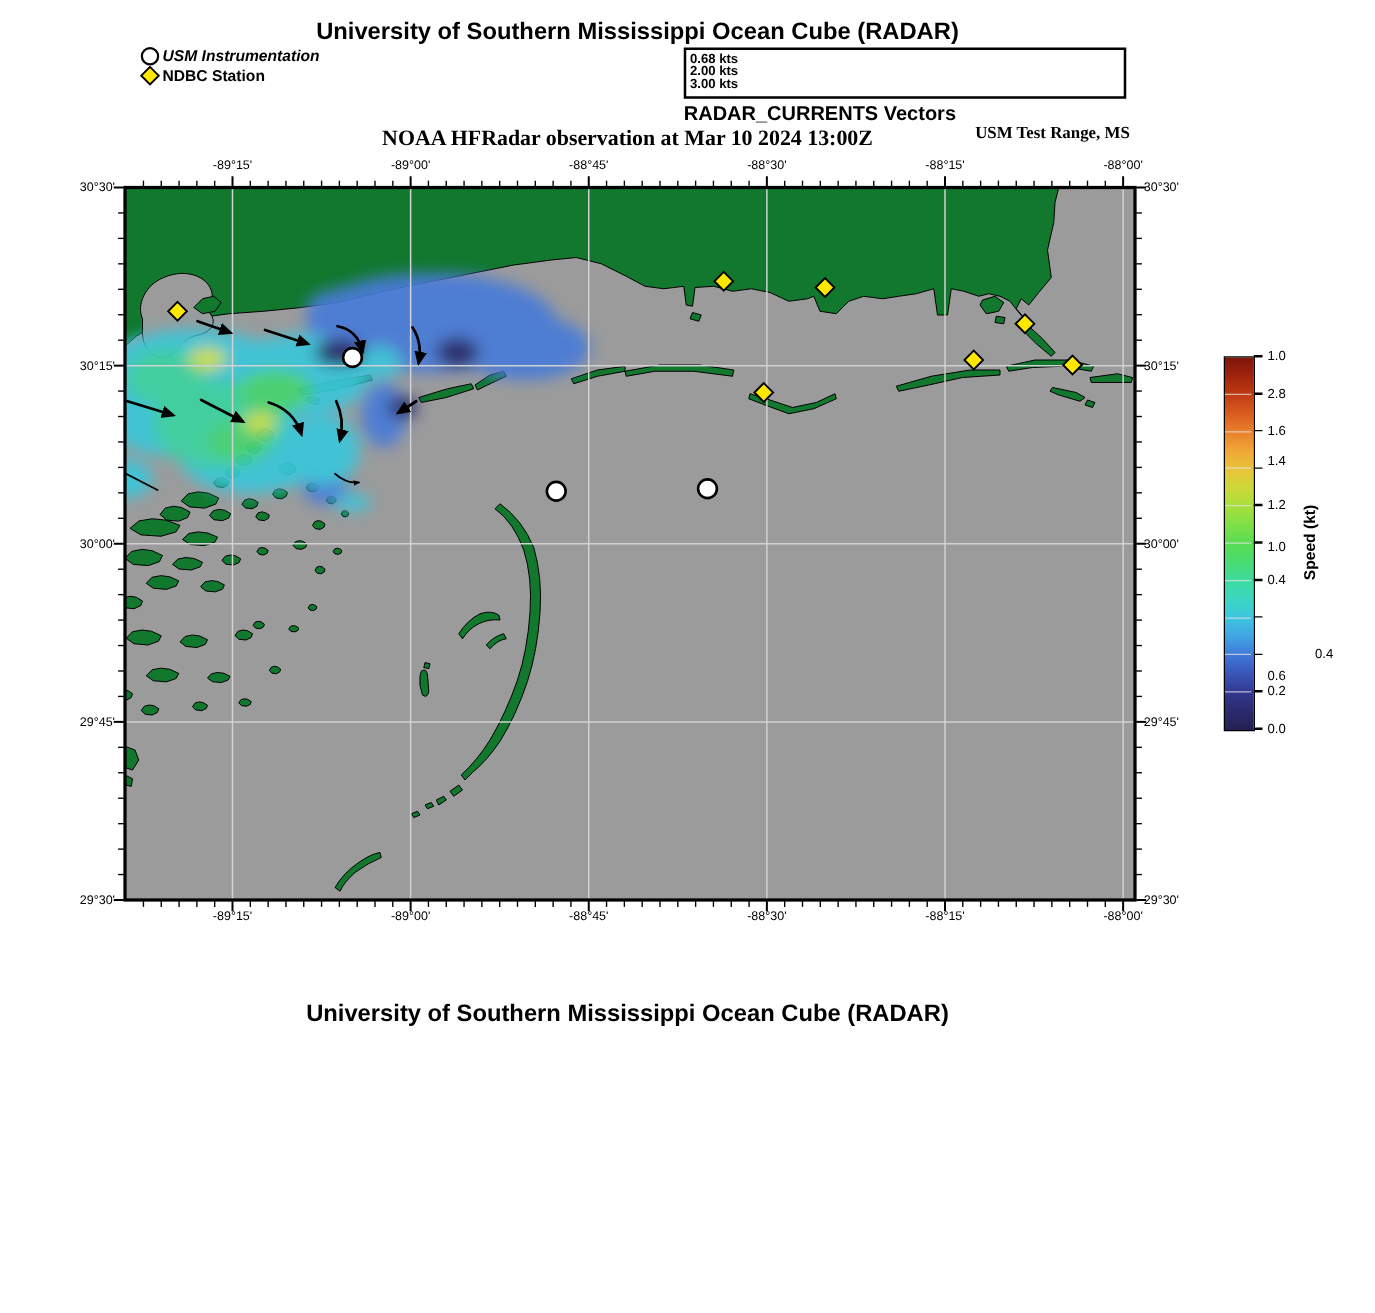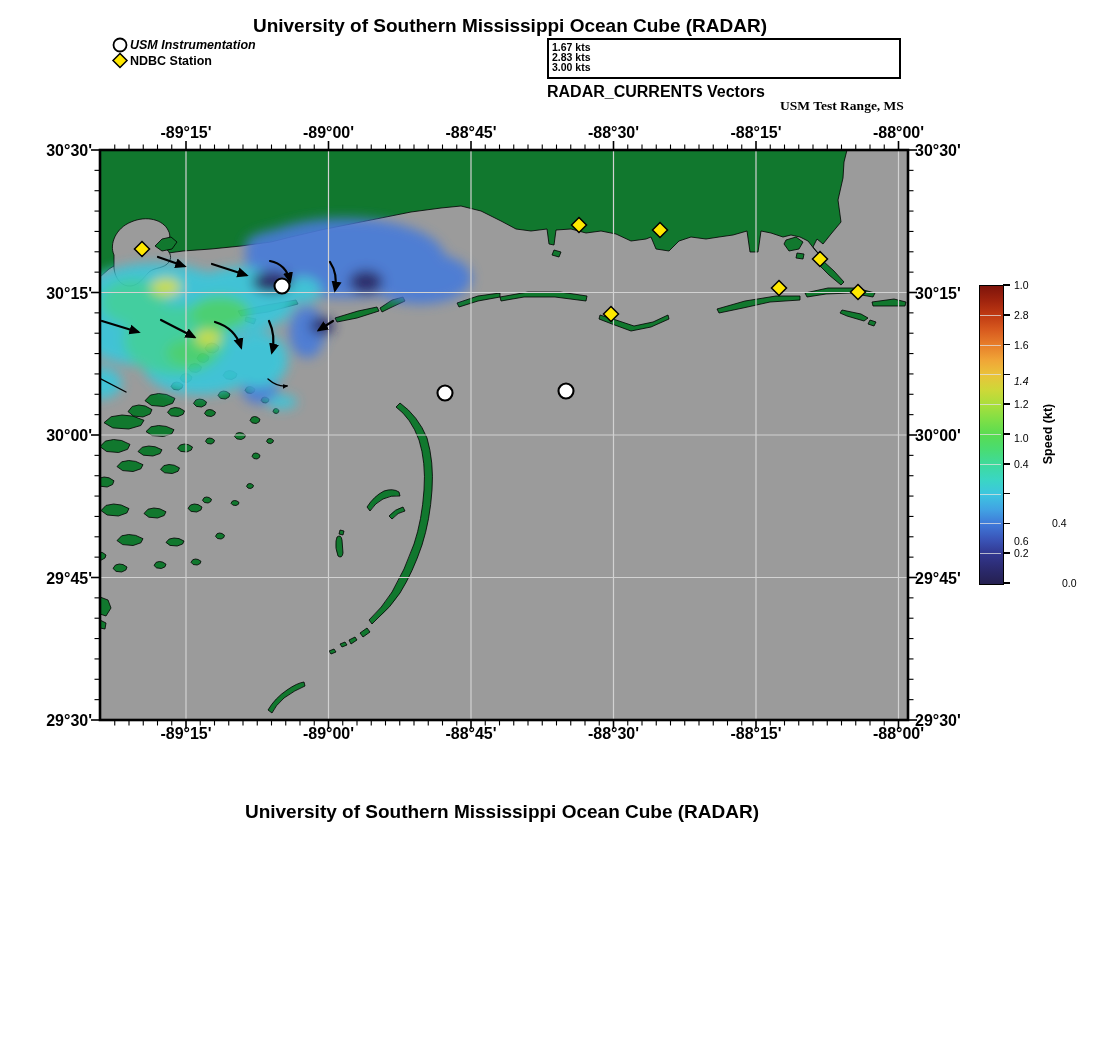--- a/index.html
+++ b/index.html
@@ -6,21 +6,21 @@
   #page{position:relative;width:1100px;height:1050px;background:#ffffff;overflow:hidden;
         font-family:"Liberation Sans", sans-serif;color:#000;}
   .abs{position:absolute;}
   .title{font-weight:bold;font-size:19px;text-align:center;letter-spacing:0px;}
   .subtitle{font-family:"Liberation Serif", serif;font-weight:bold;font-size:17.5px;text-align:center;}
   .range-label{font-family:"Liberation Serif", serif;font-weight:bold;font-size:13.5px;text-align:center;}
   .legend-label{font-weight:bold;font-size:12.5px;line-height:14px;}
   .vbox{border:2px solid #000;background:#fff;}
   .vrow-label{font-weight:bold;font-size:10.5px;line-height:10px;}
   .vcaption{font-weight:bold;font-size:16px;}
-  .ticklabel{font-size:16px;line-height:13px;white-space:nowrap;font-weight:bold;}
+  .ticklabel{font-size:10px;line-height:13px;white-space:nowrap;}
   .cb-ticklabel{font-size:10.5px;line-height:14px;}
   .cb-title{font-weight:bold;font-size:12.5px;text-align:center;transform:rotate(-90deg);}
   .cb-bar{border:1.2px solid #000;}
   .cb-tick{background:#000;height:1.5px;width:7px;}
   .cb-inline{height:1px;background:rgba(225,225,225,0.75);}
   svg{display:block;}
 </style>
 </head>
 <body>
 
@@ -380,25 +380,26 @@
       <rect x="0" y="0" width="808" height="570" fill="none" stroke="#000" stroke-width="2.6"></rect>
     </g>
   </svg>
 
   <div class="abs title" style="left:110px;top:15px;width:800px;">University of Southern Mississippi Ocean Cube (RADAR)</div>
 
   <div class="abs legend-label" style="left:130px;top:38px;font-style:italic;">USM Instrumentation</div>
   <div class="abs legend-label" style="left:130px;top:53.5px;">NDBC Station</div>
 
   <div class="abs vbox" style="left:547px;top:38px;width:350px;height:37px;"></div>
-  <div class="abs vrow-label" style="left:552px;top:42px;">1.67 kts</div>
-  <div class="abs vrow-label" style="left:552px;top:52px;">2.83 kts</div>
+  <div class="abs vrow-label" style="left:552px;top:42px;">0.68 kts</div>
+  <div class="abs vrow-label" style="left:552px;top:52px;">2.00 kts</div>
   <div class="abs vrow-label" style="left:552px;top:62px;">3.00 kts</div>
   <div class="abs vcaption" style="left:547px;top:83px;">RADAR_CURRENTS Vectors</div>
 
+  <div class="abs subtitle" style="left:102px;top:100px;width:800px;">NOAA HFRadar observation at Mar 10 2024 13:00Z</div>
   <div class="abs range-label" style="left:742px;top:98px;width:200px;">USM Test Range, MS</div>
 
   <div id="labels">
       <div class="abs ticklabel" style="left: 156px; top: 126px; width: 60px; text-align: center;">-89°15'</div>
       <div class="abs ticklabel" style="left: 156px; top: 727px; width: 60px; text-align: center;">-89°15'</div>
       <div class="abs ticklabel" style="left: 298.5px; top: 126px; width: 60px; text-align: center;">-89°00'</div>
       <div class="abs ticklabel" style="left: 298.5px; top: 727px; width: 60px; text-align: center;">-89°00'</div>
       <div class="abs ticklabel" style="left: 441px; top: 126px; width: 60px; text-align: center;">-88°45'</div>
       <div class="abs ticklabel" style="left: 441px; top: 727px; width: 60px; text-align: center;">-88°45'</div>
       <div class="abs ticklabel" style="left: 583.5px; top: 126px; width: 60px; text-align: center;">-88°30'</div>
@@ -423,39 +424,39 @@
   <div id="cbticks">
       <div class="abs cb-tick" style="left: 1003px; top: 284.25px;"></div>
       <div class="abs cb-ticklabel" style="left: 1014px; top: 278px;">1.0</div>
       <div class="abs cb-tick" style="left: 1003px; top: 314.05px;"></div>
       <div class="abs cb-ticklabel" style="left: 1014px; top: 307.8px;">2.8</div>
       <div class="abs cb-inline" style="left: 980px; top: 314.8px; width: 21px;"></div>
       <div class="abs cb-tick" style="left: 1003px; top: 343.85px;"></div>
       <div class="abs cb-ticklabel" style="left: 1014px; top: 337.6px;">1.6</div>
       <div class="abs cb-inline" style="left: 980px; top: 344.6px; width: 21px;"></div>
       <div class="abs cb-tick" style="left: 1003px; top: 373.65px;"></div>
-      <div class="abs cb-ticklabel" style="left: 1014px; top: 374px; font-style: italic;">1.4</div>
+      <div class="abs cb-ticklabel" style="left: 1014px; top: 362px;">1.4</div>
       <div class="abs cb-inline" style="left: 980px; top: 374.4px; width: 21px;"></div>
       <div class="abs cb-tick" style="left: 1003px; top: 403.45px;"></div>
       <div class="abs cb-ticklabel" style="left: 1014px; top: 397.2px;">1.2</div>
       <div class="abs cb-inline" style="left: 980px; top: 404.2px; width: 21px;"></div>
       <div class="abs cb-tick" style="left: 1003px; top: 433.25px;"></div>
       <div class="abs cb-ticklabel" style="left: 1014px; top: 431px; text-align: center;">1.0</div>
       <div class="abs cb-inline" style="left: 980px; top: 434px; width: 21px;"></div>
       <div class="abs cb-tick" style="left: 1003px; top: 463.05px;"></div>
       <div class="abs cb-ticklabel" style="left: 1014px; top: 456.8px;">0.4</div>
       <div class="abs cb-inline" style="left: 980px; top: 463.8px; width: 21px;"></div>
       <div class="abs cb-tick" style="left: 1003px; top: 492.85px;"></div>
       <div class="abs cb-ticklabel" style="left: 1014px; top: 486.6px; margin-top: 47px;">0.6</div>
       <div class="abs cb-inline" style="left: 980px; top: 493.6px; width: 21px;"></div>
       <div class="abs cb-tick" style="left: 1003px; top: 522.65px;"></div>
       <div class="abs cb-ticklabel" style="left: 1014px; top: 516.4px; margin-left: 38px;">0.4</div>
       <div class="abs cb-inline" style="left: 980px; top: 523.4px; width: 21px;"></div>
       <div class="abs cb-tick" style="left: 1003px; top: 552.45px;"></div>
       <div class="abs cb-ticklabel" style="left: 1014px; top: 546.2px;">0.2</div>
       <div class="abs cb-inline" style="left: 980px; top: 553.2px; width: 21px;"></div>
       <div class="abs cb-tick" style="left: 1003px; top: 582.25px;"></div>
-      <div class="abs cb-ticklabel" style="left: 1014px; top: 576px; margin-left: 48px;">0.0</div>
+      <div class="abs cb-ticklabel" style="left: 1014px; top: 576px;">0.0</div>
     </div>
   <div class="abs cb-title" style="left:998px;top:427px;width:100px;">Speed (kt)</div>
 
   <div class="abs title" style="left:102px;top:801px;width:800px;">University of Southern Mississippi Ocean Cube (RADAR)</div>
 </div>
 
 </body></html>

